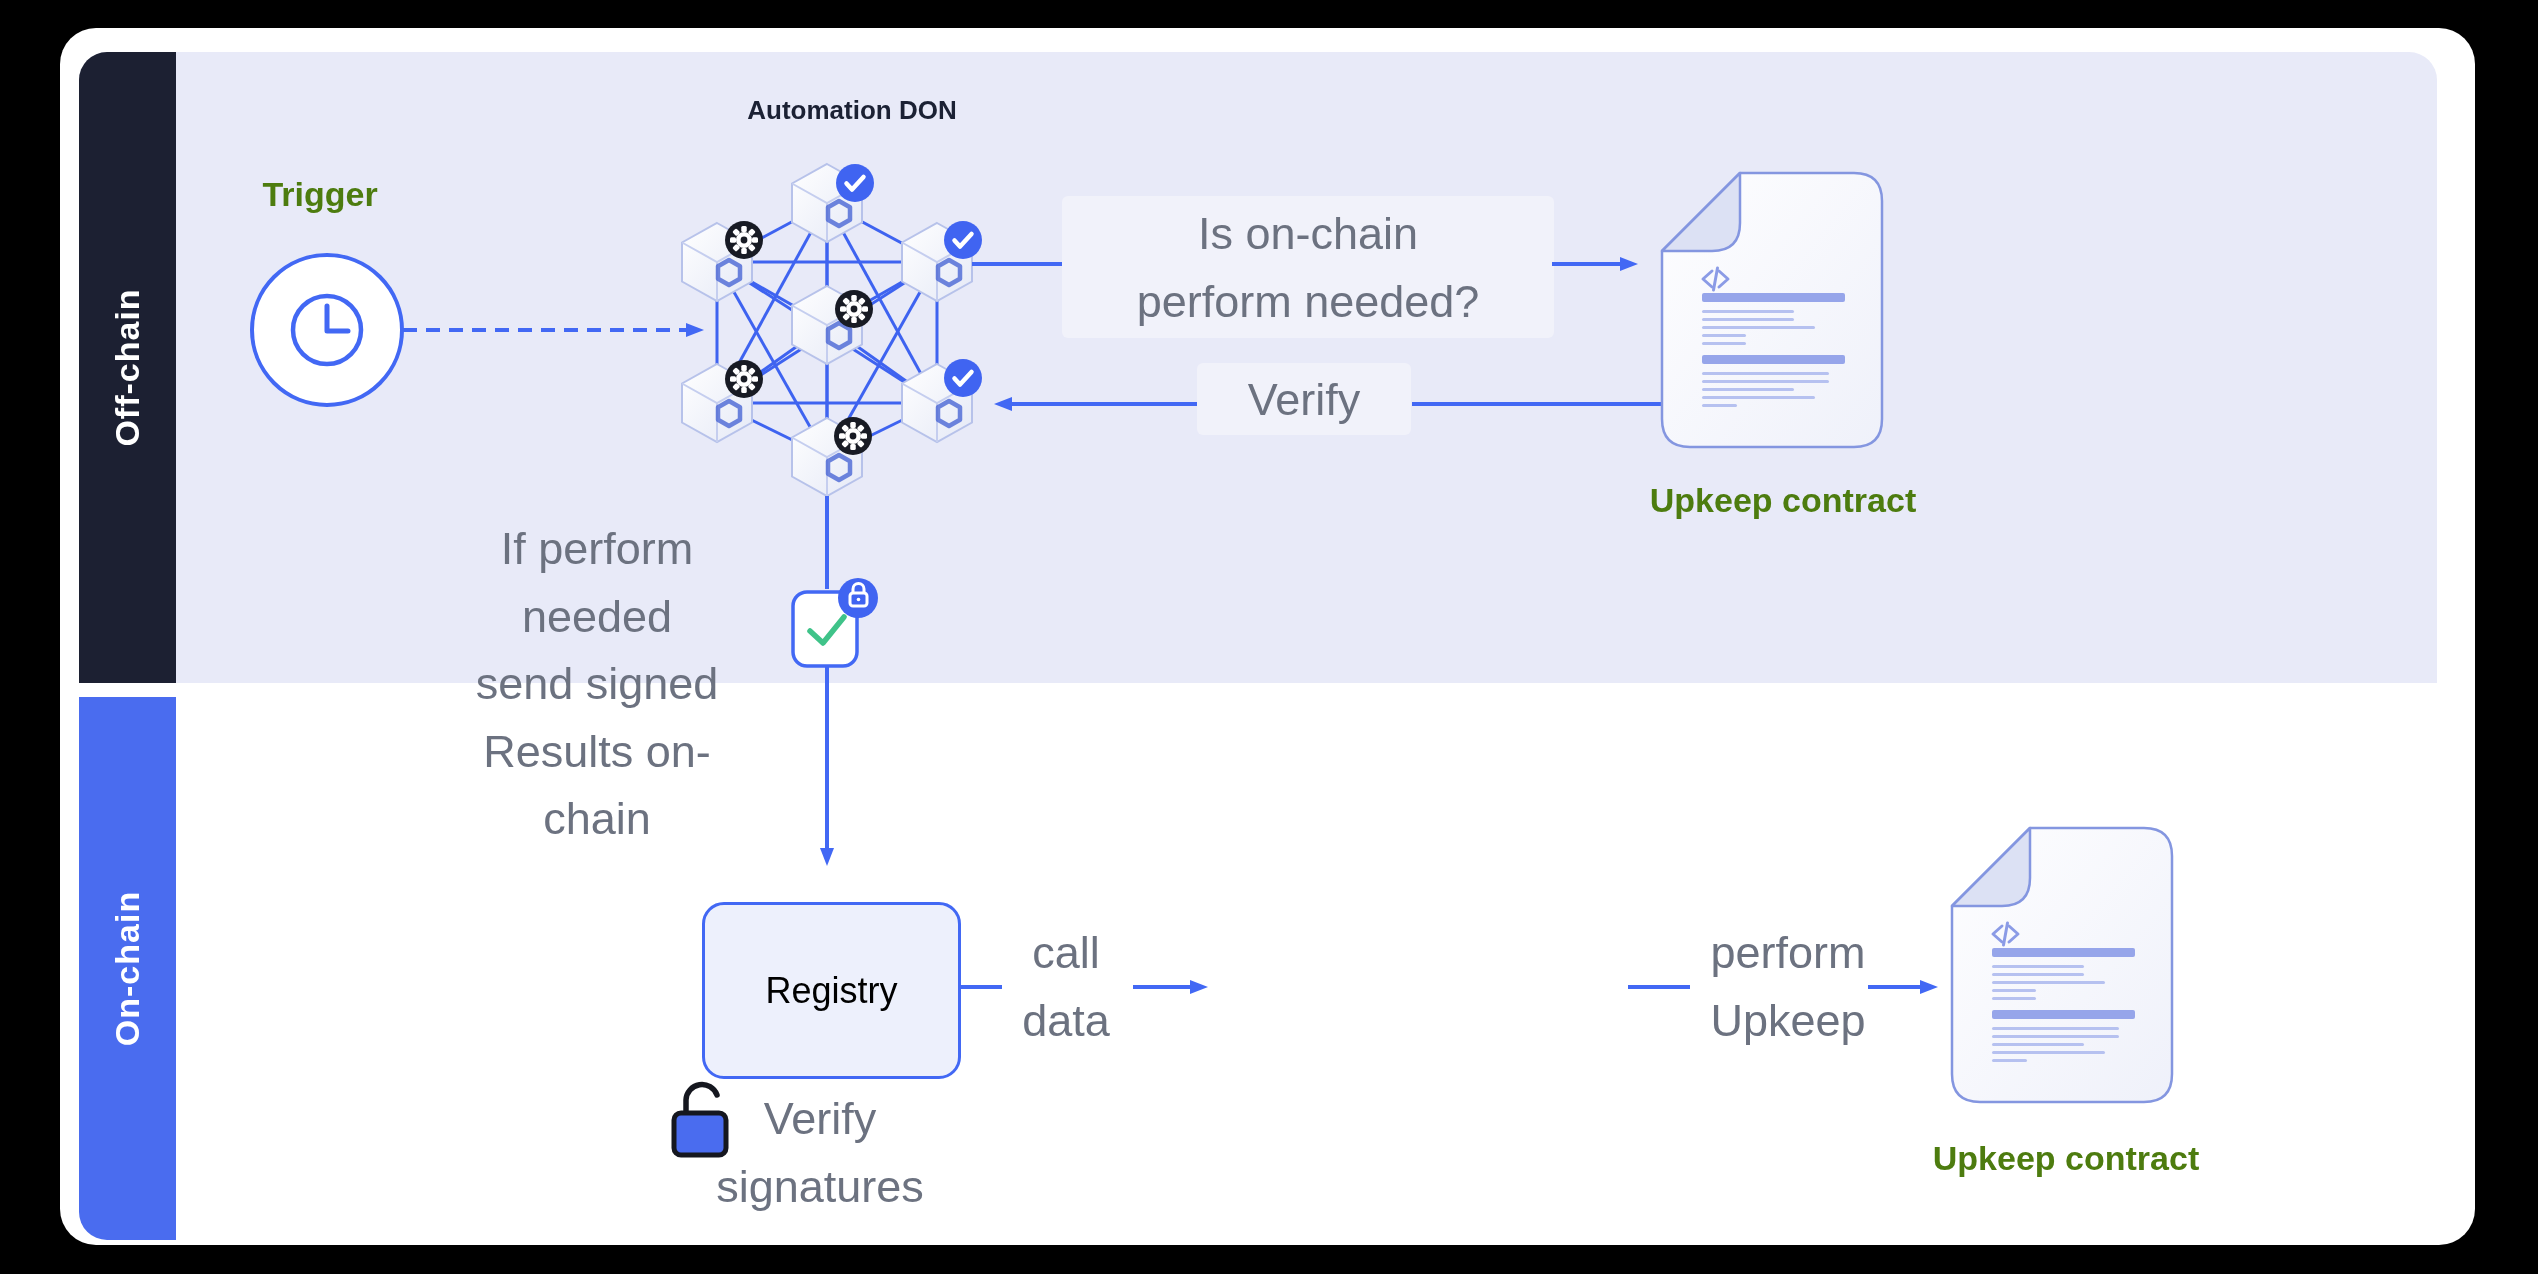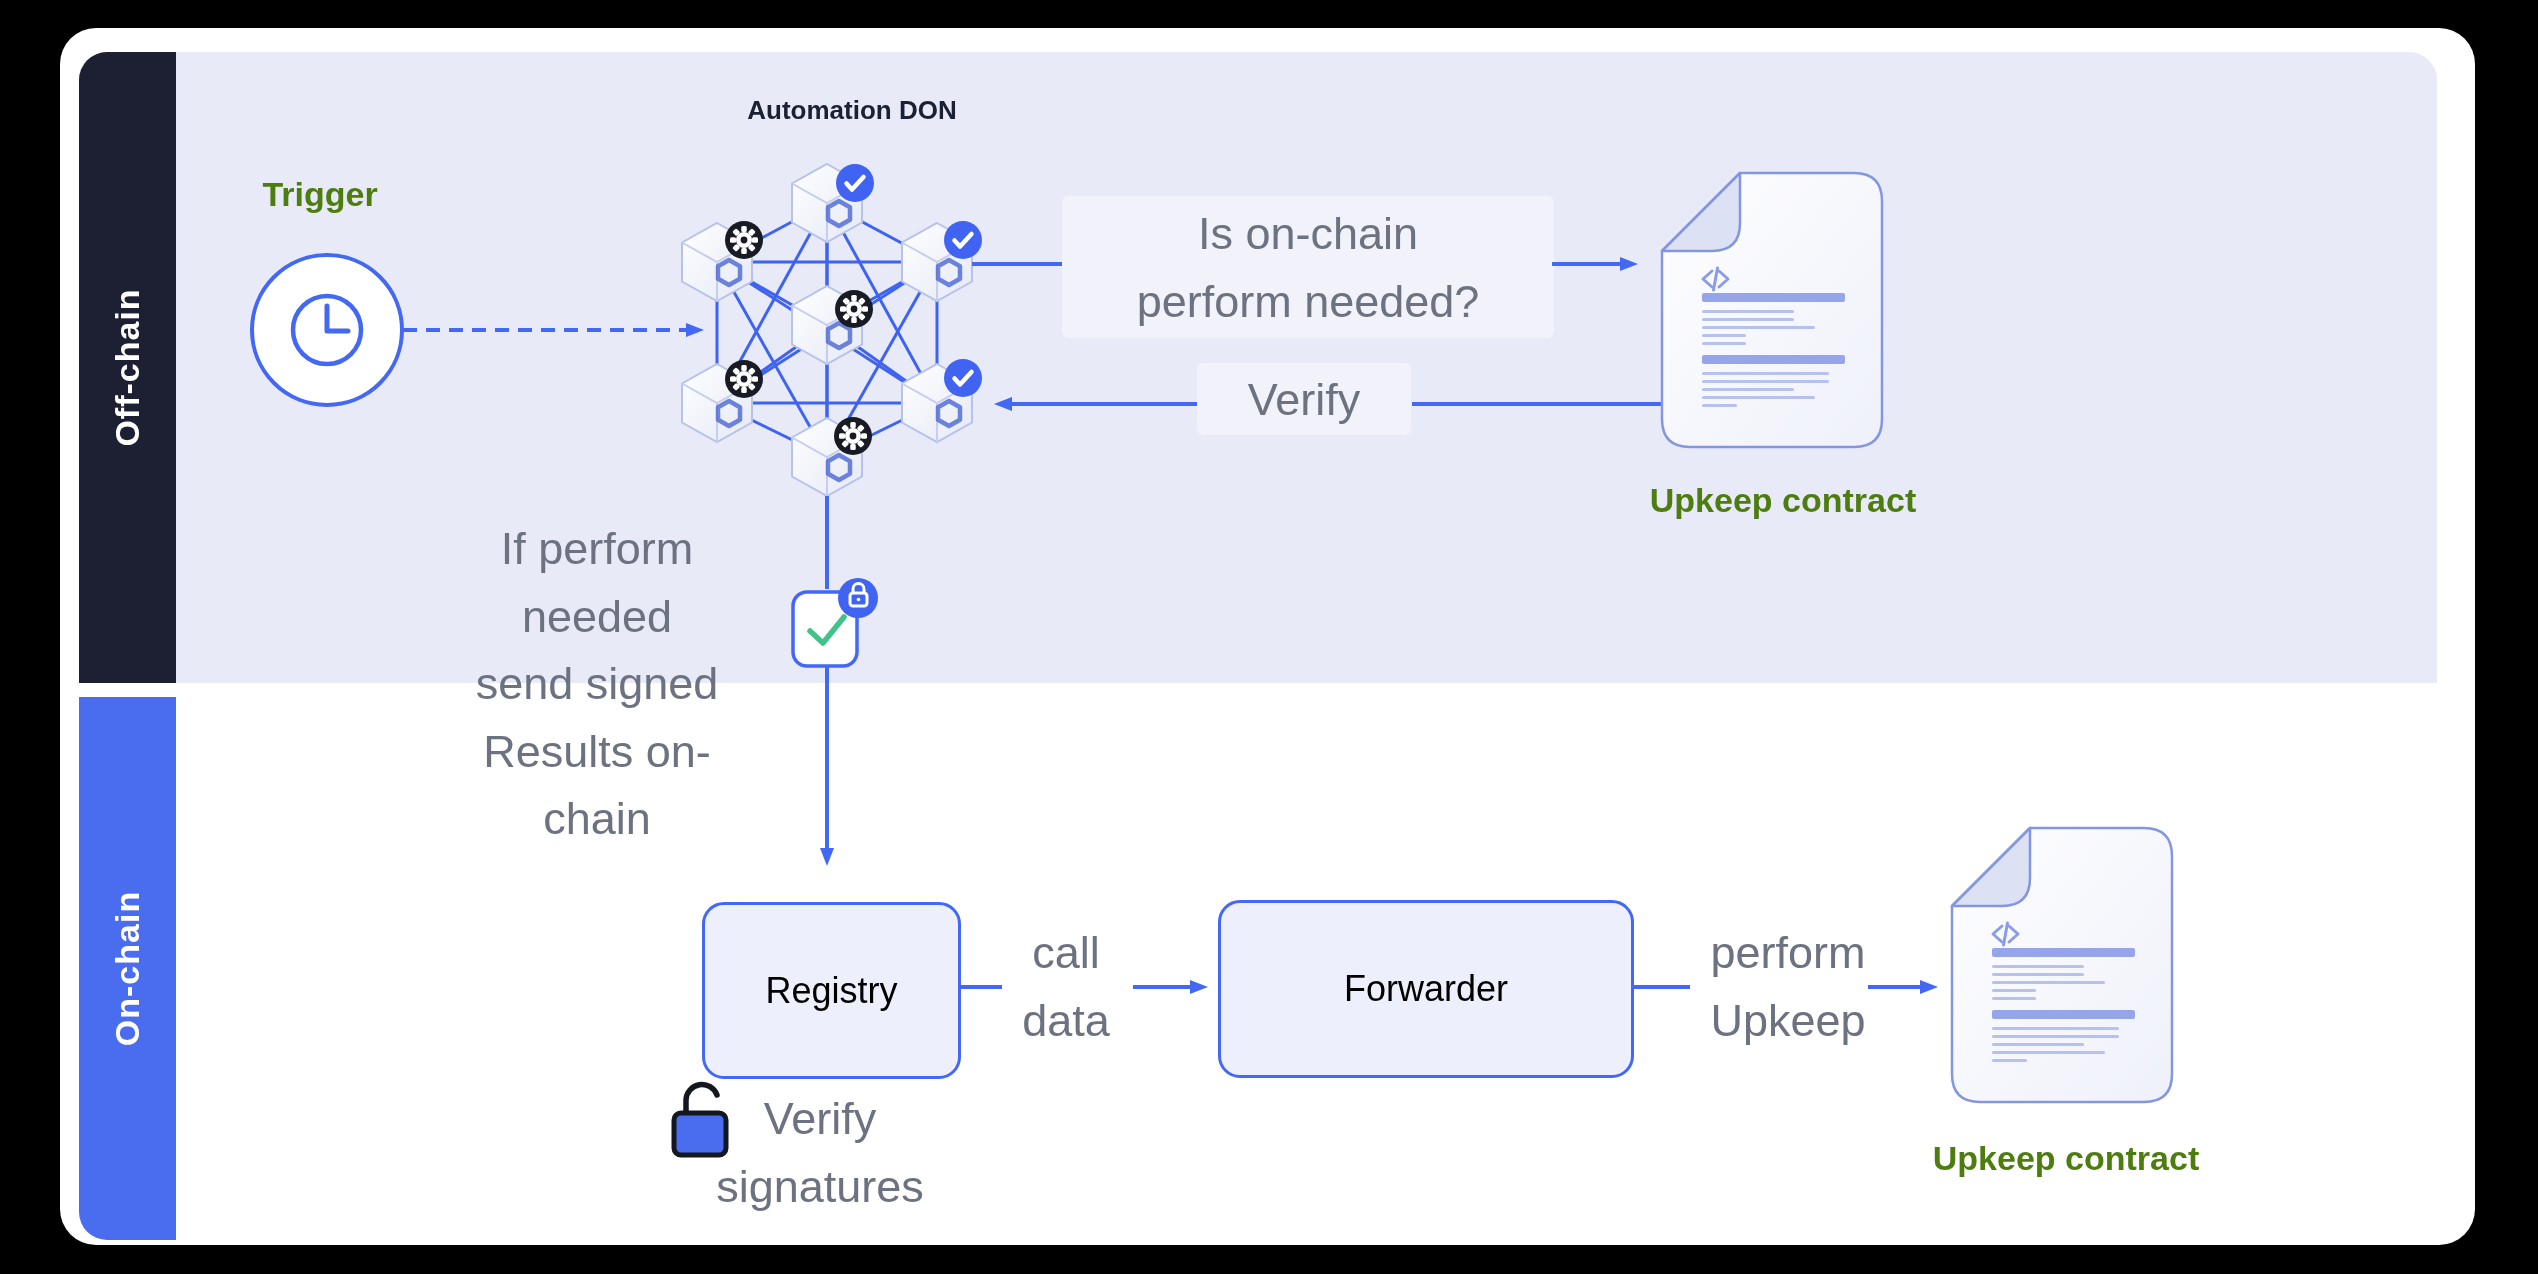--- a/index.html
+++ b/index.html
@@ -192,19 +192,16 @@
   <div class="lbl gray" style="left:1308px;top:267px;width:380px;">Is on-chain perform needed?</div>
   <div class="lbl gray" style="left:1304px;top:400px;">Verify</div>
   <div class="lbl subtitle" style="left:1783px;top:500px;">Upkeep contract</div>
 
   <div class="lbl gray" style="left:597px;top:684px;width:260px;">If perform needed send signed Results on-chain</div>
 
   <div class="flowbox" style="left:702px;top:902px;width:253px;height:171px;">
     <span>Registry</span>
   </div>
   <div class="lbl gray" style="left:1066px;top:986px;width:100px;">call data</div>
-  <div class="flowbox" style="left:1218px;top:900px;width:410px;height:172px;">
-    <span>Forwarder</span>
-  </div>
   <div class="lbl gray" style="left:1788px;top:986px;width:160px;">perform Upkeep</div>
   <div class="lbl gray" style="left:820px;top:1152px;width:220px;">Verify signatures</div>
   <div class="lbl subtitle" style="left:2066px;top:1158px;">Upkeep contract</div>
 </div>
 
 </body></html>

